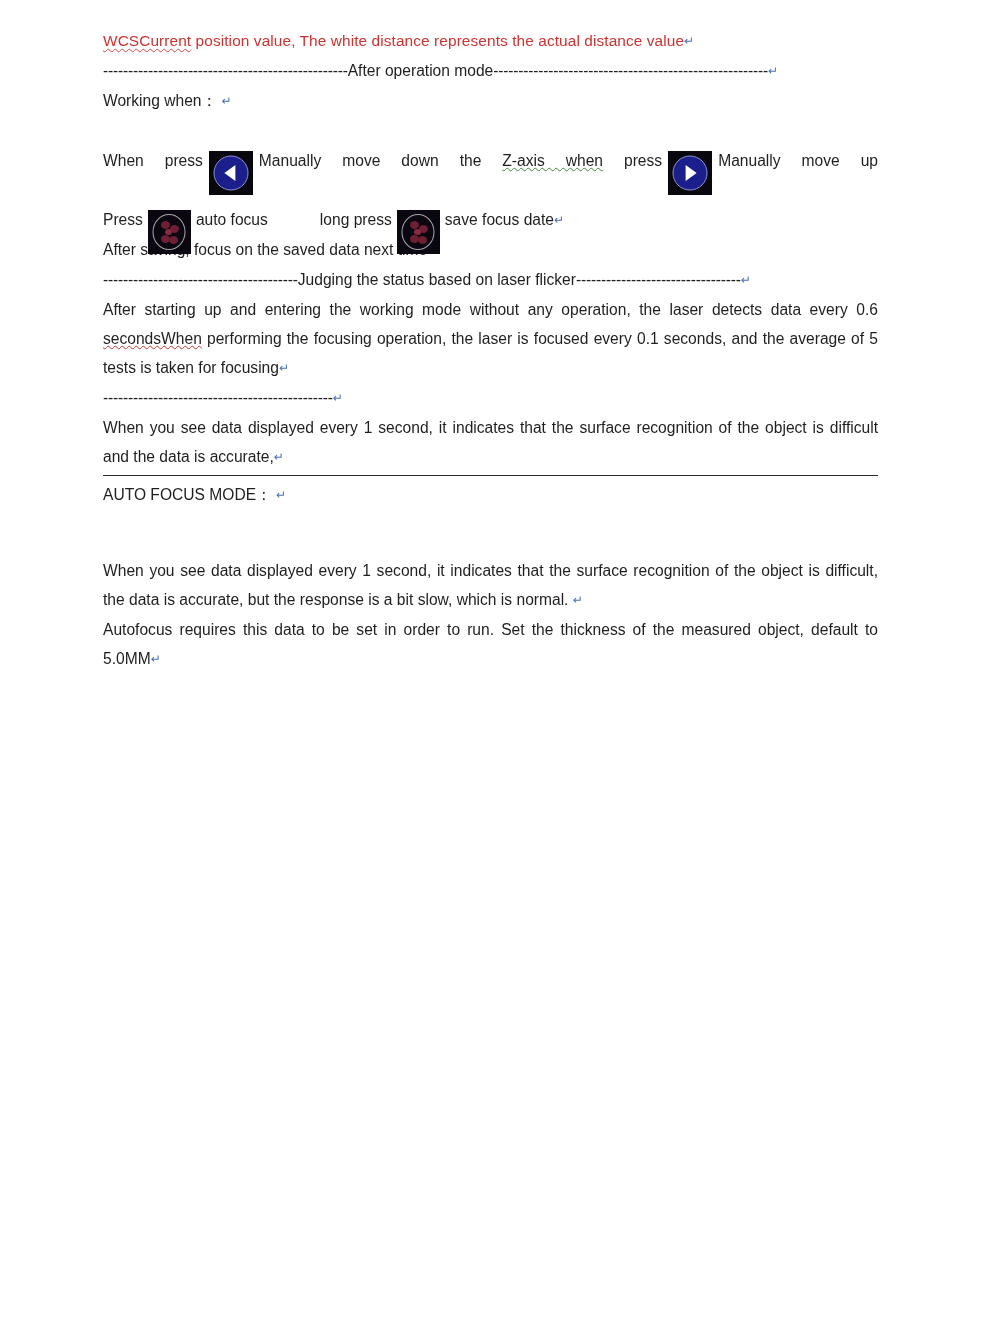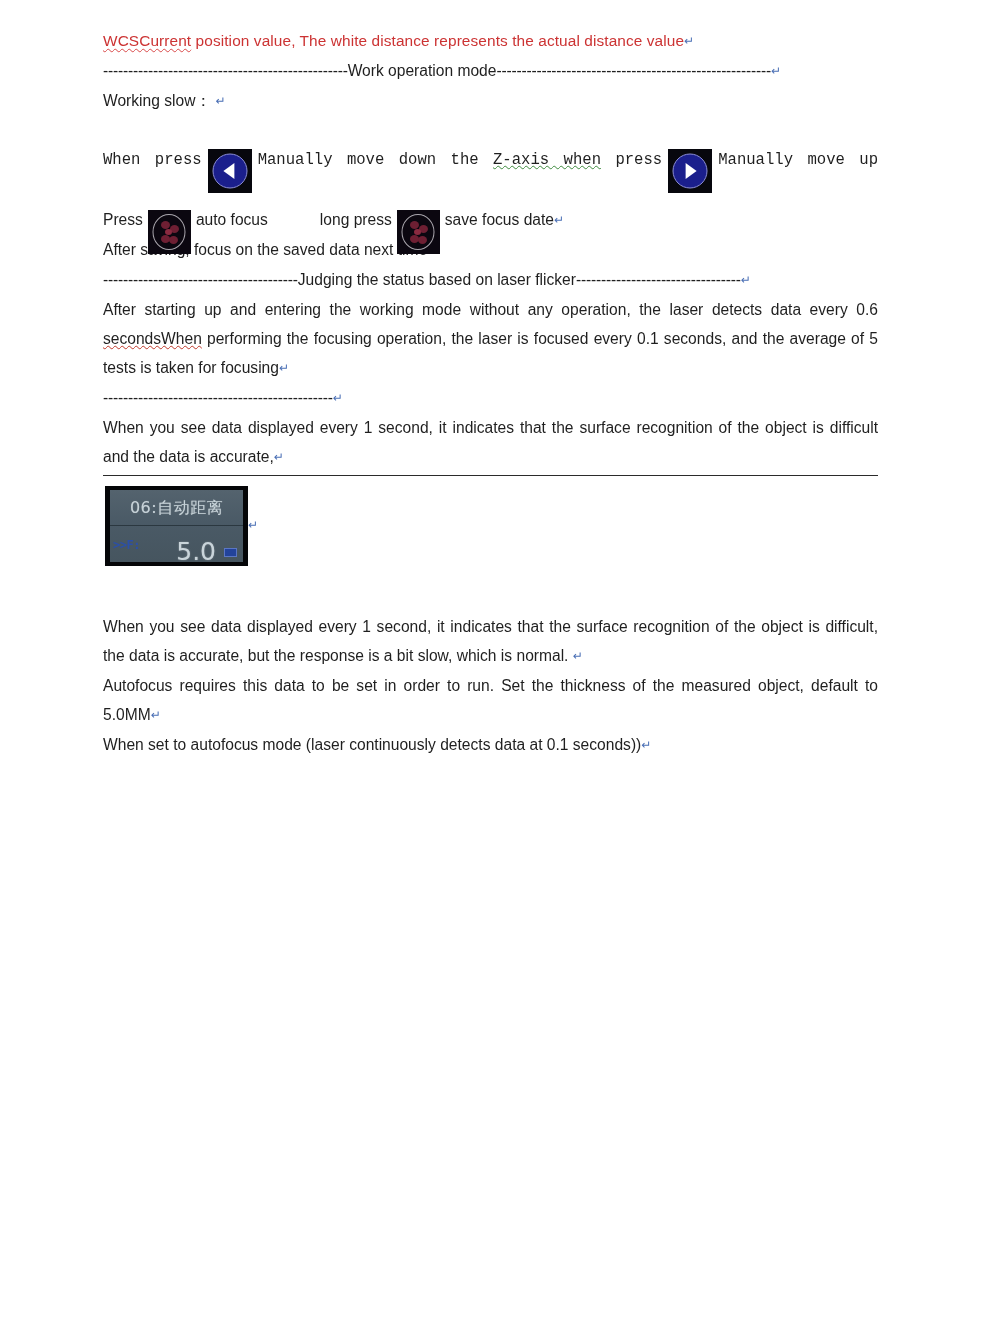--- a/index.html
+++ b/index.html
@@ -34,21 +34,20 @@
     padding: 0;
     line-height: 29px;
   }
   p.just {
     text-align: justify;
     text-justify: inter-word;
   }
   p.just-all {
     text-align: justify;
     text-align-last: justify;
-    font-family: Liberation Mono, monospace;
   }
 
   .red-head {
     color: #cc3333;
     font-size: 15.4px;
     letter-spacing: .1px;
   }
   .sq-red {
     text-decoration: underline;
     text-decoration-style: wavy;
@@ -230,23 +229,23 @@
   .spacer-md { height: 16px; }
 </style>
 </head>
 <body>
 
 <div class="page">
   <div class="doc-body">
 
     <p class="para red-head"><span class="sq-red">WCSCurrent</span><span> position value, The white distance represents the actual distance value</span><span class="pilcrow">↵</span></p>
 
-    <p class="para"><span class="dash">-------------------------------------------------</span><span>Work operation mode</span><span class="dash">-------------------------------------------------------</span><span class="pilcrow">↵</span></p>
-
-    <p class="para"><span>Working slow：</span> <span class="pilcrow">↵</span></p>
+    <p class="para"><span class="dash">-------------------------------------------------</span><span>After operation mode</span><span class="dash">-------------------------------------------------------</span><span class="pilcrow">↵</span></p>
+
+    <p class="para"><span>Working when：</span> <span class="pilcrow">↵</span></p>
 
     <div class="spacer-lg"></div>
 
     <p class="para just-all"><span>When  press</span><span class="btn-img btn-arrow left"><span class="ring"></span><span class="tri"></span></span><span>Manually  move  down  the </span><span class="sq-green">Z-axis    when</span><span> press</span><span class="btn-img btn-arrow right"><span class="ring"></span><span class="tri"></span></span><span>Manually  move  up</span></p>
 
     <div class="spacer-lg"></div>
 
     <p class="para"><span>Press</span><span class="btn-img btn-focus"><span class="fring"></span><span class="petal p1"></span><span class="petal p2"></span><span class="petal p3"></span><span class="petal p4"></span><span class="petal p5"></span></span><span>auto focus</span>&nbsp;&nbsp;&nbsp;&nbsp;&nbsp;&nbsp;&nbsp;&nbsp;&nbsp;&nbsp;&nbsp;&nbsp;<span>long press</span><span class="btn-img btn-focus"><span class="fring"></span><span class="petal p1"></span><span class="petal p2"></span><span class="petal p3"></span><span class="petal p4"></span><span class="petal p5"></span></span><span>save focus date</span><span class="pilcrow">↵</span></p>
 
     <p class="para"><span>After saving, focus on the saved data next time </span><span class="pilcrow">↵</span></p>
@@ -256,39 +255,25 @@
     <p class="para just"><span>After starting up and entering the working mode without any operation, the laser detects data every 0.6 </span><span class="sq-red-dark">secondsWhen</span><span> performing the focusing operation, the laser is focused every 0.1 seconds, and the average of 5 tests is taken for focusing</span><span class="pilcrow">↵</span></p>
 
 
     <p class="para"><span class="dash">----------------------------------------------</span><span class="pilcrow">↵</span></p>
 
     <p class="para just"><span>When you see data displayed every 1 second, it indicates that the surface recognition of the object is difficult and the data is accurate,</span><span class="pilcrow">↵</span></p>
 
 
     <hr class="hr-rule">
 
-
-    <div class="lcd-wrap">
-      <div class="lcd">
-        <div class="lcd-inner">
-          <div class="lcd-row1">
-            <span>06:自动距离</span>
-          </div>
-          <div class="lcd-row2">
-            <span class="lcd-f">&gt;&gt;F:</span>
-            <span class="lcd-val">5.0</span>
-            <span class="lcd-unit"></span>
-          </div>
-        </div>
-      </div><span class="pilcrow">↵</span>
-    </div>
+    <p class="para"><span>AUTO FOCUS MODE：</span> <span class="pilcrow">↵</span></p>
+
 
     <div class="spacer-lg"></div>
     <div class="spacer-md"></div>
 
     <p class="para just"><span>When you see data displayed every 1 second, it indicates that the surface recognition of the object is difficult, the data is accurate, but the response is a bit slow, which is normal. </span><span class="pilcrow">↵</span></p>
 
     <p class="para just"><span>Autofocus requires this data to be set in order to run. Set the thickness of the measured object, default to 5.0MM</span><span class="pilcrow">↵</span></p>
 
-    <p class="para"><span>When set to autofocus mode (laser continuously detects data at 0.1 seconds))</span><span class="pilcrow">↵</span></p>
 
   </div>
 </div>
 
 </body></html>

